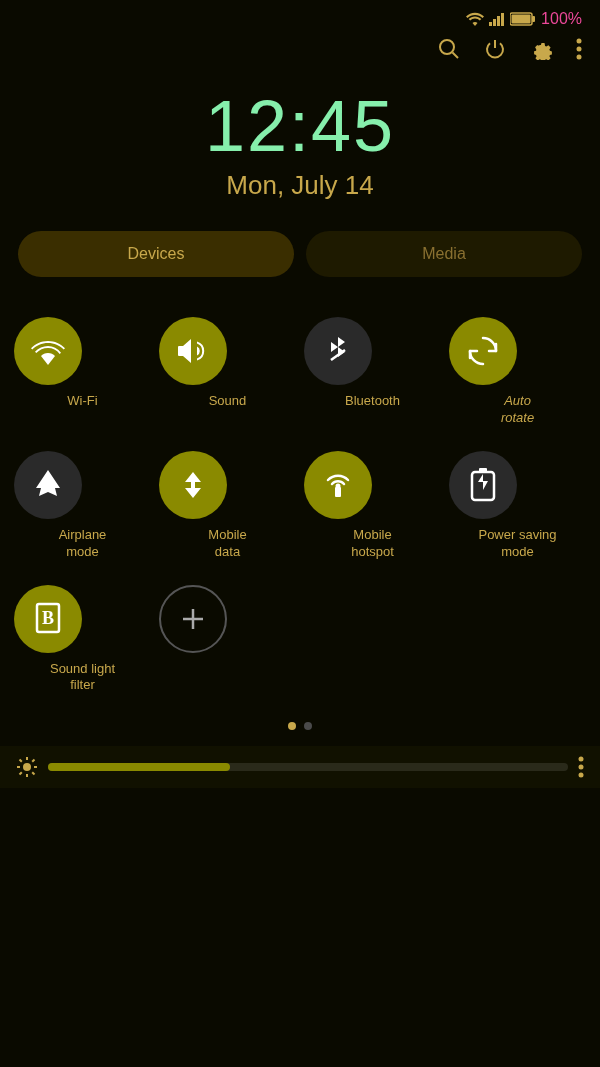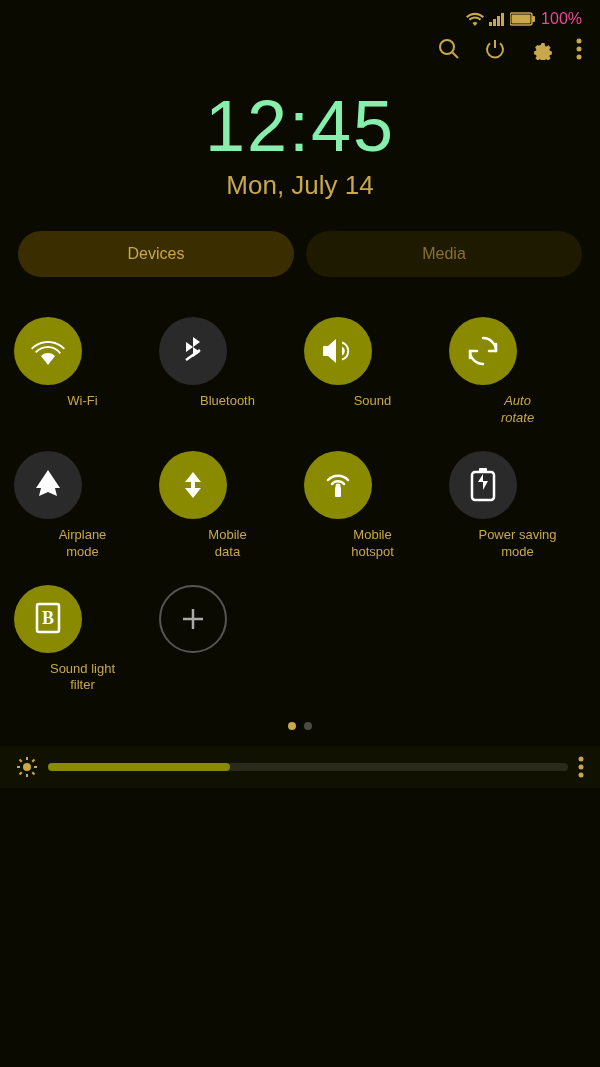--- a/index.html
+++ b/index.html
@@ -251,38 +251,38 @@
       <svg width="34" height="28" viewBox="0 0 34 28" fill="white">
         <path d="M17 6C10.8 6 5.3 8.5 1.3 12.5L0 11.2C4.3 6.8 10.3 4 17 4s12.7 2.8 17 7.2l-1.3 1.3C28.7 8.5 23.2 6 17 6z"></path>
         <path d="M17 11c-4.6 0-8.7 1.9-11.7 5l-1.3-1.3C7.5 11.3 12 9 17 9s9.5 2.3 13 6.7l-1.3 1.3C25.7 12.9 21.6 11 17 11z"></path>
         <path d="M17 16c-2.8 0-5.3 1.2-7 3.1L17 28l7-8.9C22.3 17.2 19.8 16 17 16z"></path>
       </svg>
     </div>
     <span class="tile-label">Wi-Fi</span>
   </div>
 
   <div class="tile">
+    <div class="tile-circle active">
+      <svg width="32" height="30" viewBox="0 0 32 30" fill="white">
+        <path d="M6 10H2a1 1 0 0 0-1 1v8a1 1 0 0 0 1 1h4l8 7V3L6 10z"></path>
+        <path d="M20 5.4v2.1a8 8 0 0 1 0 15v2.1A10 10 0 0 0 20 5.4z"></path>
+        <path d="M20 10.5v9a5 5 0 0 0 0-9z"></path>
+      </svg>
+    </div>
+    <span class="tile-label">Sound</span>
+  </div>
+
+  <div class="tile">
     <div class="tile-circle inactive">
       <svg width="22" height="34" viewBox="0 0 22 34" fill="white">
         <path d="M4 8l14 10-7 5V3l7 5L4 18"></path>
         <path d="M4 26l14-10" fill="none" stroke="white" stroke-width="2.5"></path>
       </svg>
     </div>
     <span class="tile-label">Bluetooth</span>
-  </div>
-
-  <div class="tile">
-    <div class="tile-circle active">
-      <svg width="32" height="30" viewBox="0 0 32 30" fill="white">
-        <path d="M6 10H2a1 1 0 0 0-1 1v8a1 1 0 0 0 1 1h4l8 7V3L6 10z"></path>
-        <path d="M20 5.4v2.1a8 8 0 0 1 0 15v2.1A10 10 0 0 0 20 5.4z"></path>
-        <path d="M20 10.5v9a5 5 0 0 0 0-9z"></path>
-      </svg>
-    </div>
-    <span class="tile-label">Sound</span>
   </div>
 
   <div class="tile">
     <div class="tile-circle active">
       <svg width="34" height="34" viewBox="0 0 34 34" fill="none" stroke="white" stroke-width="2.5">
         <path d="M17 4A13 13 0 0 1 30 17" stroke-linecap="round"></path>
         <path d="M30 10l0 7-7 0" stroke-linecap="round" stroke-linejoin="round"></path>
         <path d="M17 30A13 13 0 0 1 4 17" stroke-linecap="round"></path>
         <path d="M4 24l0-7 7 0" stroke-linecap="round" stroke-linejoin="round"></path>
       </svg>

